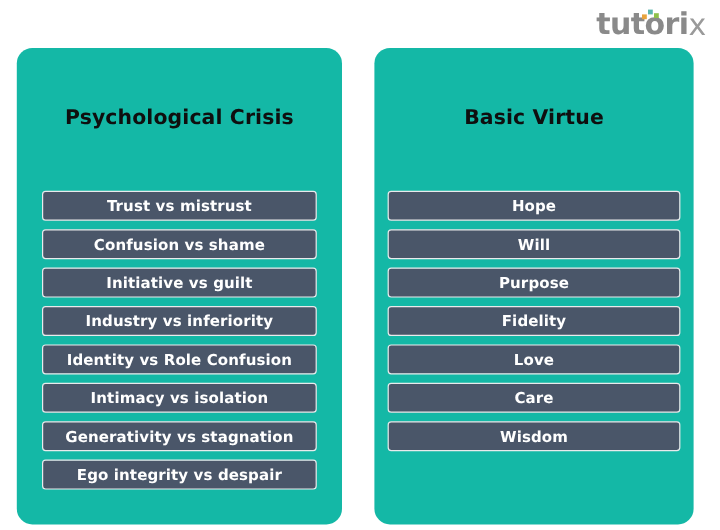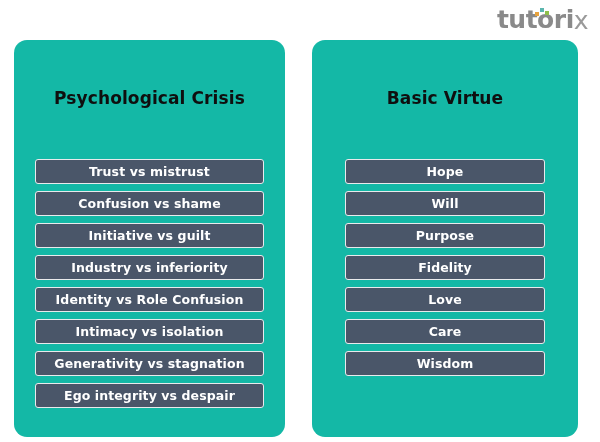--- a/index.html
+++ b/index.html
@@ -110,21 +110,21 @@
     align-items: center;
     justify-content: center;
     color: #ffffff;
     font-family: "DejaVu Sans", sans-serif;
     font-size: 12.5px;
     font-weight: bold;
     white-space: nowrap;
     letter-spacing: 0.1px;
   }
   .panel-left .row  { width: 229px; }
-  .panel-right .row { width: 200px; }
+  .panel-right .row { width: 244px; }
 </style>
 </head>
 <body>
 
 <div class="logo">
   <span class="logo-text">
     <span>tutori</span><span class="logo-x">x</span>
     <span class="logo-dots">
       <i class="dot-orange"></i>
       <i class="dot-teal"></i>

